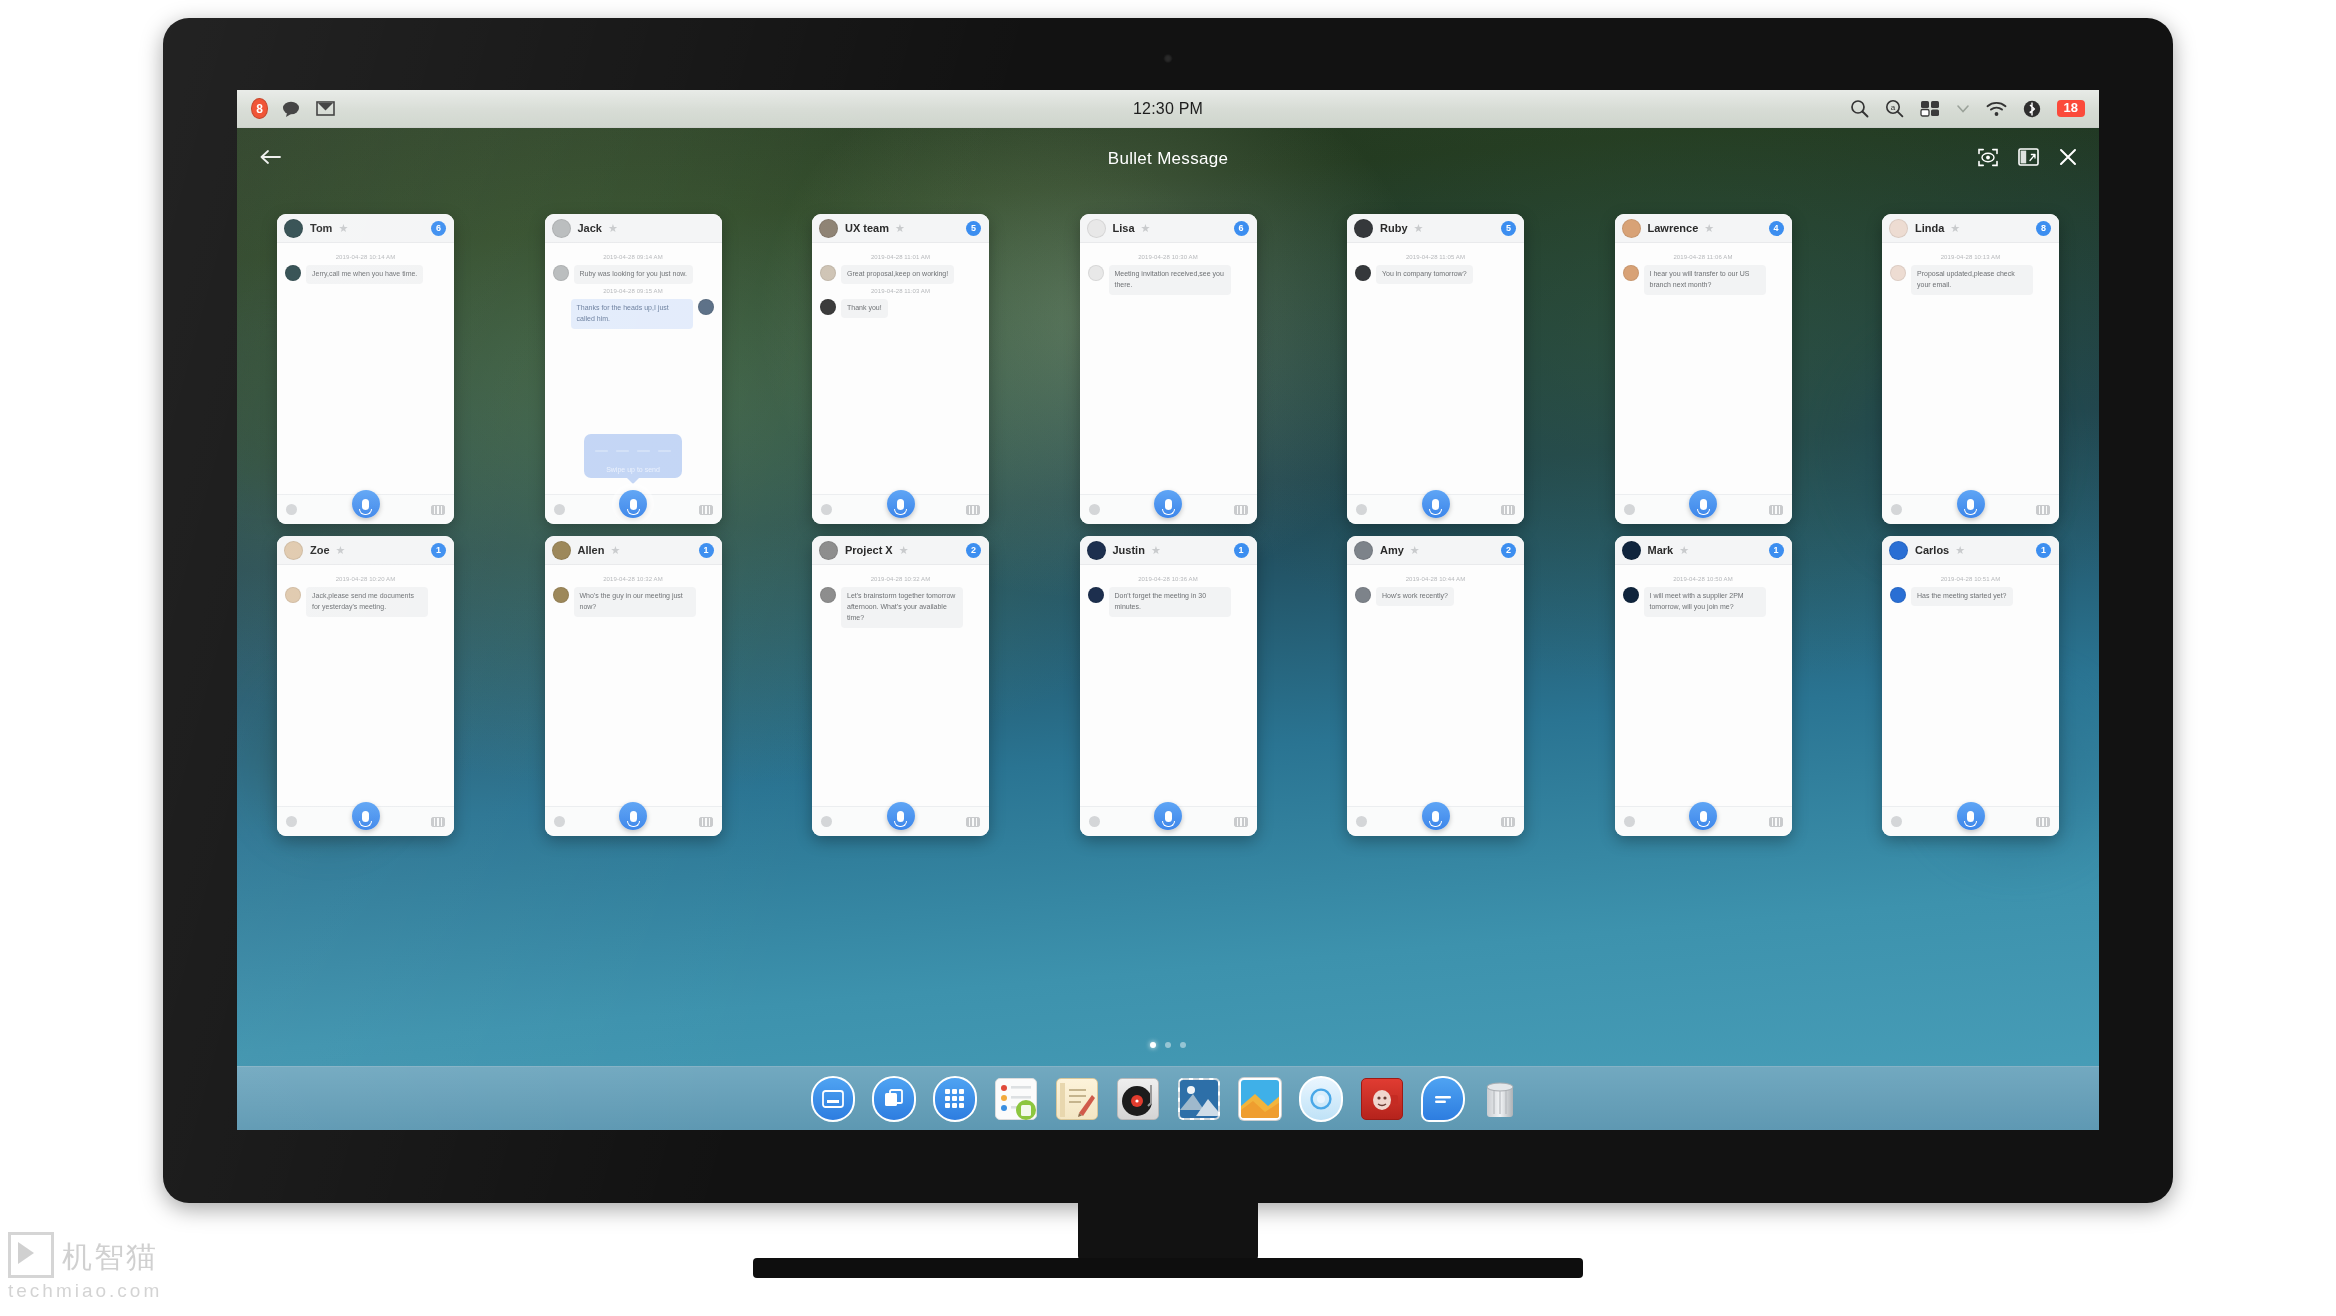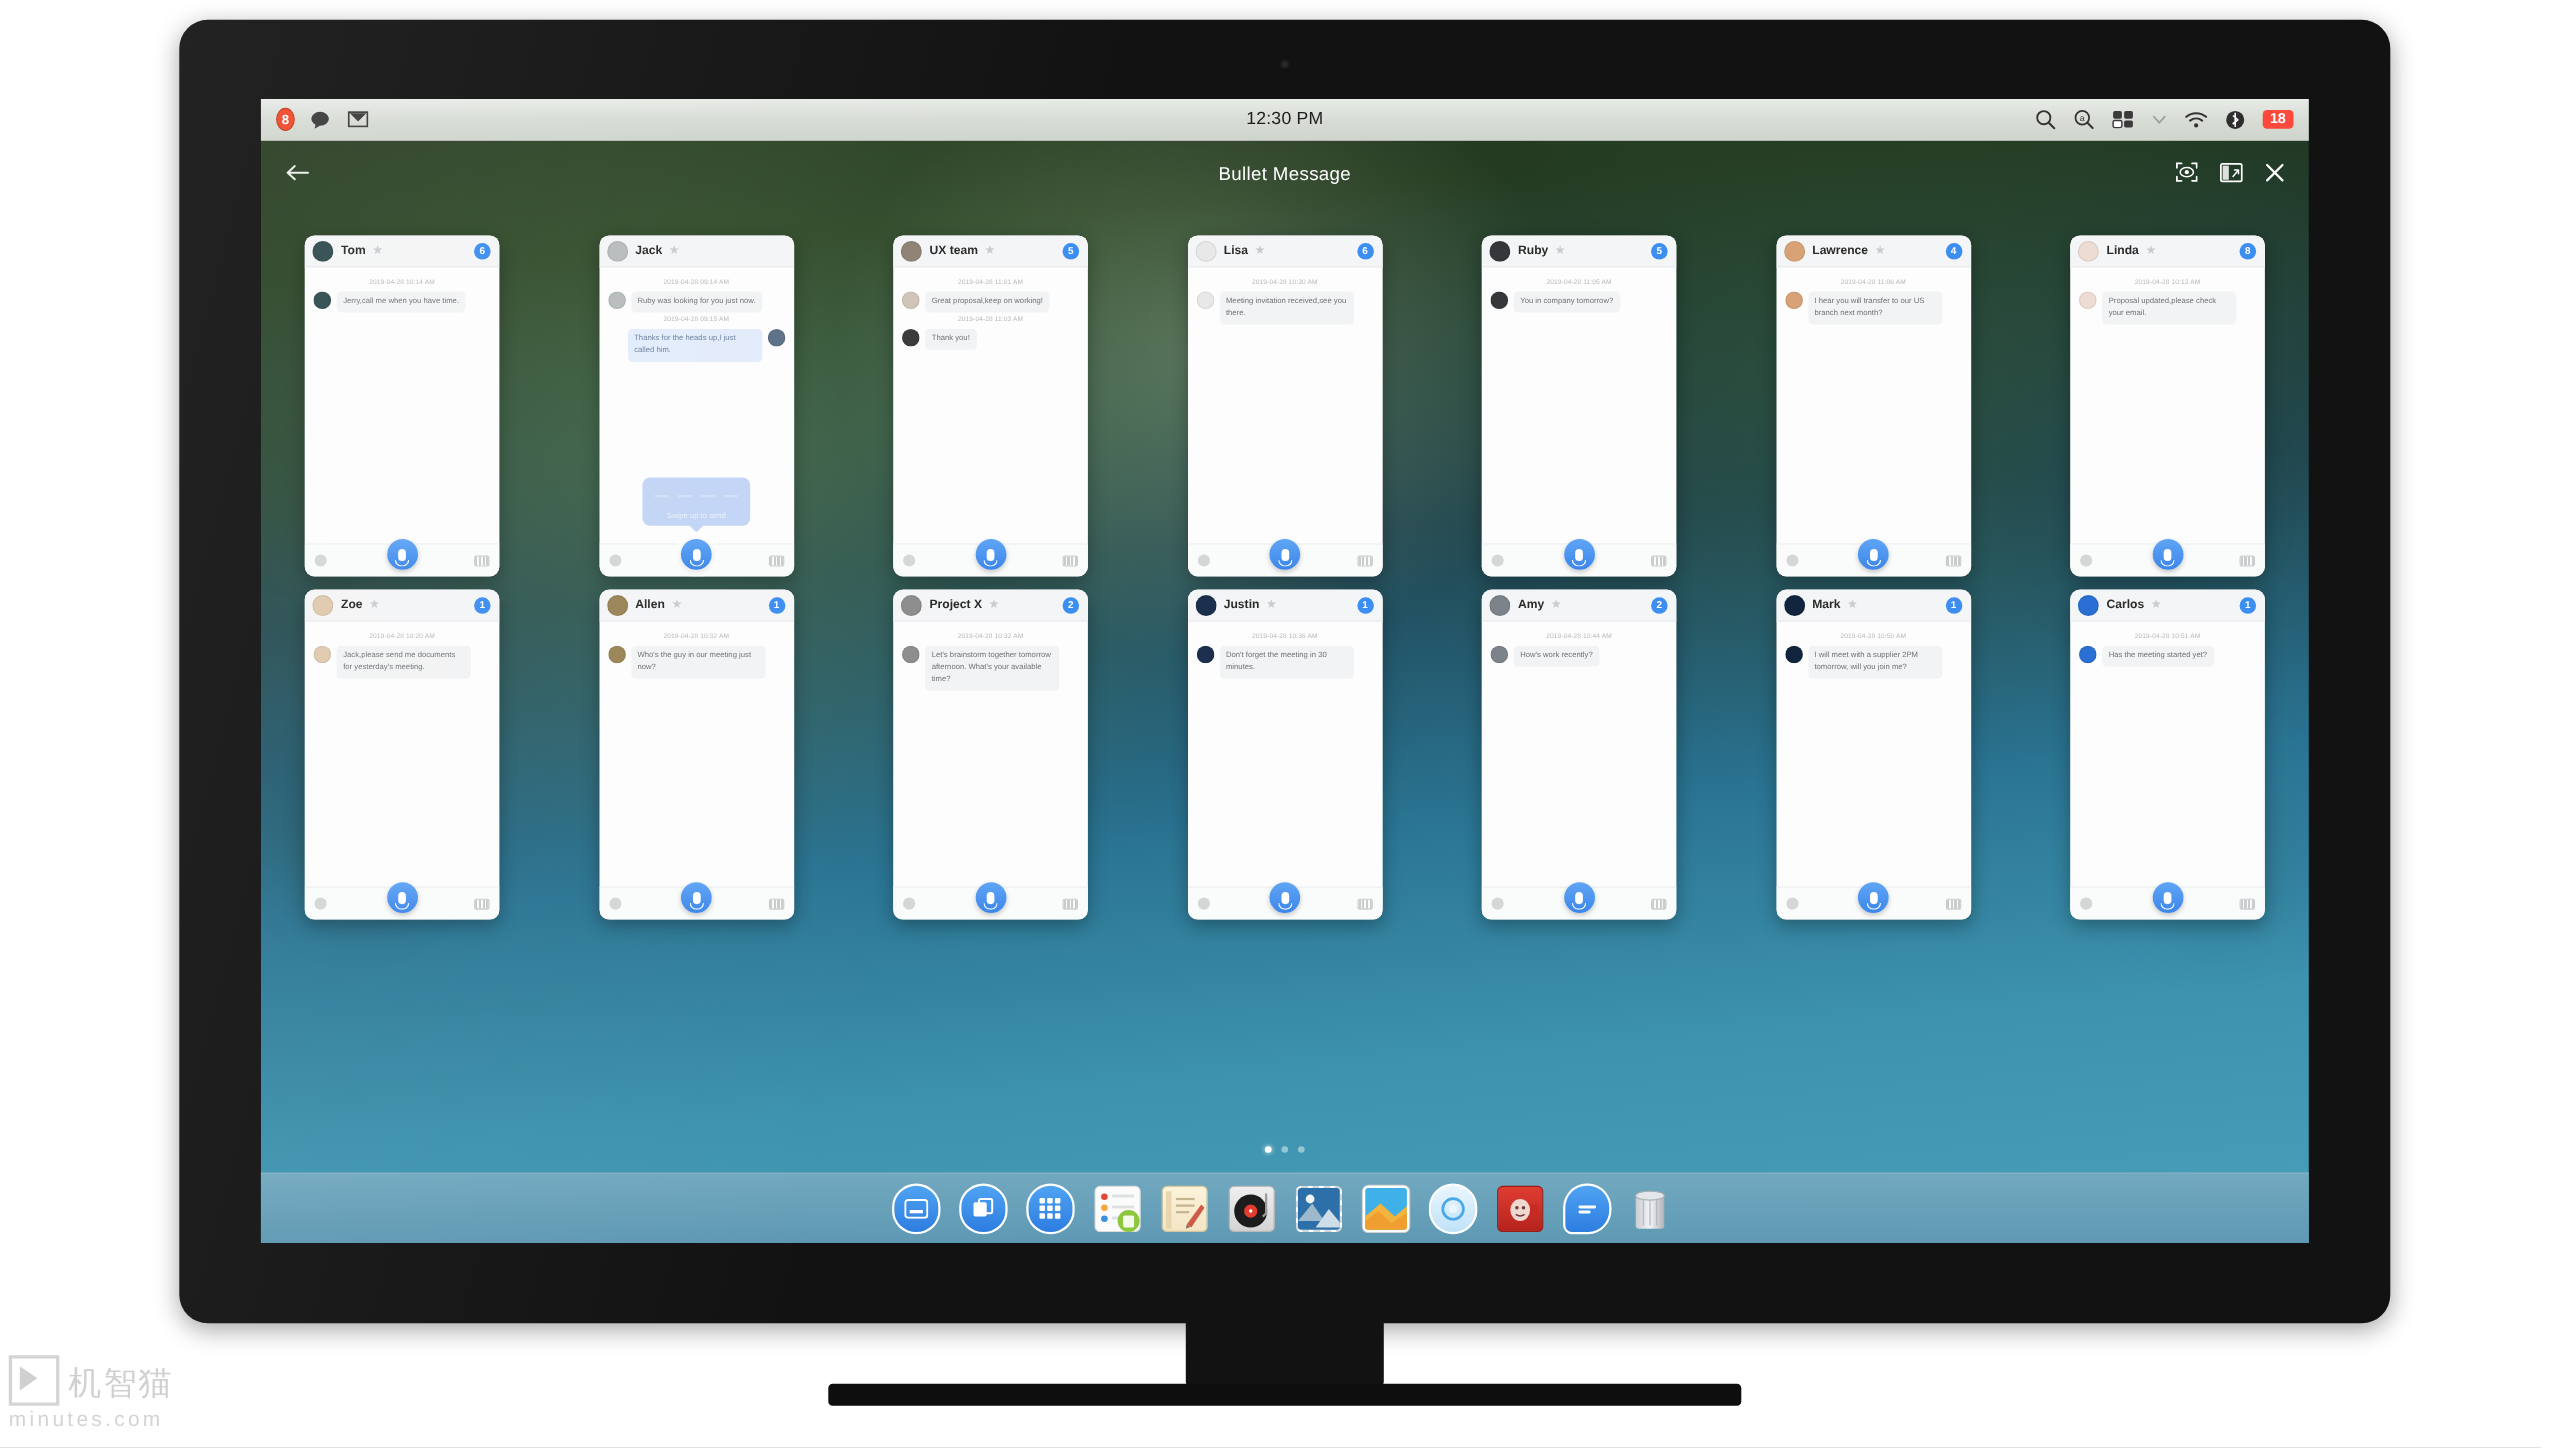--- a/index.html
+++ b/index.html
@@ -834,16 +834,16 @@
   </div>
 
   <div id="stand-neck"></div>
   <div id="stand-base"></div>
 
   <div id="watermark">
     <div id="wm-mark">
       <span id="wm-logo"></span>
       <span id="wm-cn">机智猫</span>
     </div>
-    <div id="wm-url">minutes.com</div>
+    <div id="wm-url">techmiao.com</div>
   </div>
 
 </div>
 
 </body></html>

